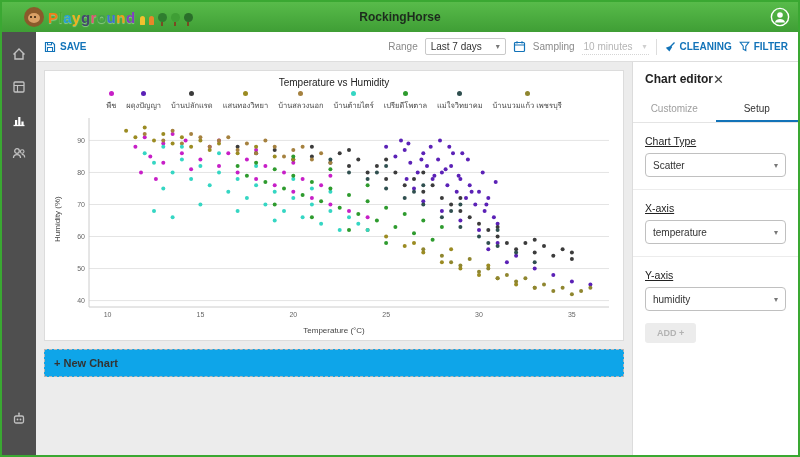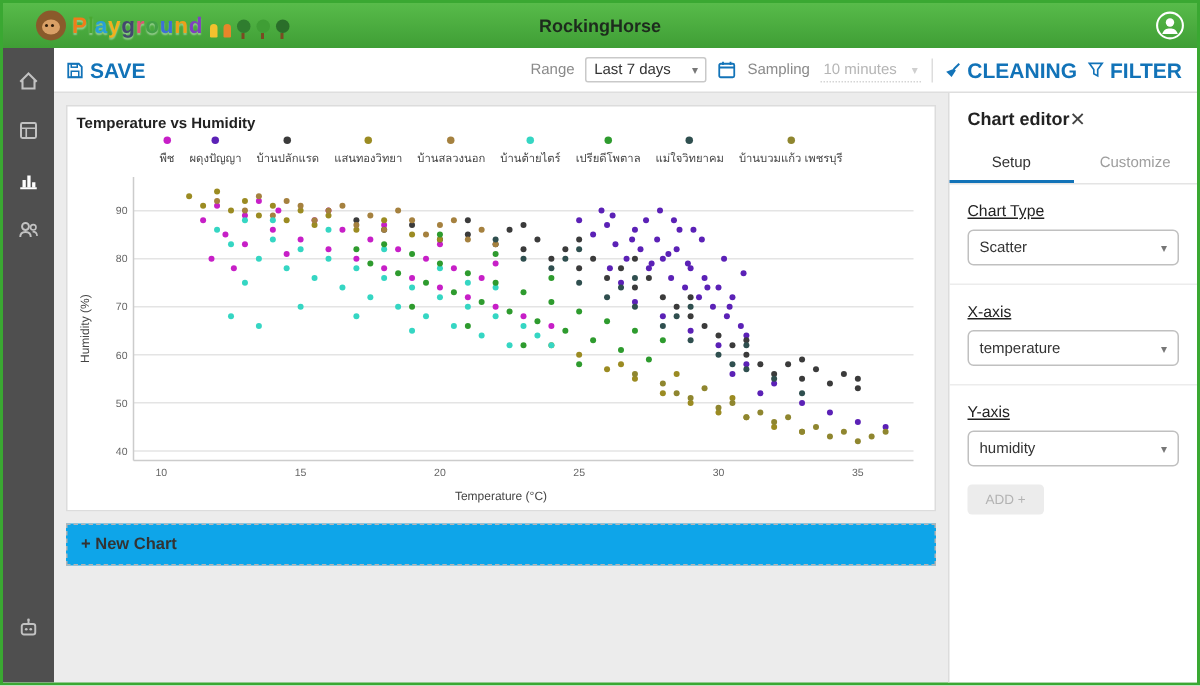--- a/index.html
+++ b/index.html
@@ -24,35 +24,35 @@
   .body-row { flex:1; display:flex; min-height:0; }
   .sidebar { width:34px; background:#4f4f4f; display:flex; flex-direction:column; align-items:center; padding-top:14px; gap:17px; flex:0 0 34px; }
   .side-icon { color:#c2c2c2; cursor:pointer; display:flex; }
   .side-icon.active { color:#ffffff; }
   .side-icon.bottom { margin-top:auto; margin-bottom:28px; }
 
   .content { flex:1; display:flex; flex-direction:column; min-width:0; }
 
   
   .toolbar { height:30px; flex:0 0 30px; background:#fff; border-bottom:1px solid #dedede; display:flex; align-items:center; padding:0 10px 0 8px; gap:7px; font-size:10px; }
-  .tool-btn { display:flex; align-items:center; gap:4px; color:#1273b8; font-weight:bold; font-size:14px; cursor:pointer; }
+  .tool-btn { display:flex; align-items:center; gap:4px; color:#1273b8; font-weight:bold; font-size:10px; cursor:pointer; }
   .tb-spacer { flex:1; }
   .tb-label { color:#8a8a8a; font-size:10px; }
   .range-select { display:flex; align-items:center; gap:14px; border:1px solid #c9c9c9; border-radius:2px; padding:2px 5px; font-size:10px; color:#333; cursor:pointer; }
   .range-select::after { content:"▾"; color:#777; font-size:8px; }
   .sampling-select { display:flex; align-items:center; gap:10px; font-size:10px; color:#b5b5b5; border-bottom:1px dotted #d5d5d5; padding:2px 2px; cursor:default; }
   .sampling-select::after { content:"▾"; color:#cfcfcf; font-size:8px; }
   .vdivider { width:1px; height:16px; background:#ddd; }
   .icon-btn { display:flex; color:#1273b8; cursor:pointer; }
 
   
   .main { flex:1; display:flex; min-height:0; }
   .workspace { flex:1; padding:8px; min-width:0; }
   .chart-card { background:#fff; border:1px solid #dcdcdc; padding:6px 6px 2px; }
-  .chart-title { font-size:10px; font-weight:bold; color:#222; }
+  .chart-title { text-align:center; font-size:10px; font-weight:normal; color:#222; }
   .legend { display:flex; flex-wrap:wrap; justify-content:center; gap:3px 10px; margin:3px 0 2px; font-size:7.5px; color:#444; }
   .legend-item { display:flex; align-items:center; gap:3px; cursor:pointer;flex-direction:column; }
   .legend-dot { width:5px; height:5px; border-radius:50%; display:inline-block; }
   .chart-body { display:flex; align-items:stretch; }
   .ylabel { writing-mode:vertical-rl; transform:rotate(180deg); font-size:8px; color:#444; display:flex; align-items:center; justify-content:center; width:12px; }
   .xlabel { text-align:center; font-size:8px; color:#444; margin:1px 0 3px; }
   svg.plot { font-family:"Liberation Sans", sans-serif; }
   .new-chart { margin-top:8px; border:1px dashed #b5b5b5; background:#0ea5e9; padding:7px 9px; font-size:11px; font-weight:bold; color:#333; cursor:pointer; }
 
   
@@ -61,21 +61,21 @@
   .panel-title { font-size:12px; font-weight:bold; color:#222; }
   .panel-close { font-size:13px; color:#444; cursor:pointer; line-height:1; }
   .tabs { display:flex; margin:10px -12px 0; border-bottom:1px solid #e4e4e4; }
   .tab { flex:1; text-align:center; padding:7px 0 6px; font-size:10px; cursor:pointer; color:#9e9e9e; }
   .tab.active { color:#333; border-bottom:2px solid #1273b8; }
   .field { padding-top:12px; }
   .field-label { color:#222; font-size:10.5px; margin-bottom:6px;text-decoration:underline; }
   .select { border:1px solid #c0c0c0; border-radius:4px; height:24px; display:flex; align-items:center; justify-content:space-between; padding:0 7px; color:#333; cursor:pointer; background:#fff; }
   .select::after { content:"▾"; color:#777; font-size:8px; }
   .divider { border-top:1px solid #ececec; margin:12px -12px 0; }
-  .add-btn { margin-top:12px; align-self:flex-start; background:#ececec; color:#b3b3b3; font-weight:normal; font-size:9px; padding:5px 12px; border-radius:3px; cursor:default; }
+  .add-btn { margin-top:12px; align-self:flex-start; background:#ececec; color:#b3b3b3; font-weight:bold; font-size:9px; padding:5px 12px; border-radius:3px; cursor:default; }
 </style>
 </head>
 <body>
 
 <div class="app">
 
   <div class="header">
     <div class="logo-area">
       <div class="monkey">
         <div class="face"></div>
@@ -540,22 +540,22 @@
           </div>
           <div class="new-chart">+ New Chart</div>
         </div>
 
         <div class="panel">
           <div class="panel-header">
             <span class="panel-title">Chart editor</span>
             <span class="panel-close">✕</span>
           </div>
           <div class="tabs">
+            <span class="tab">Customize</span>
             <span class="tab active">Setup</span>
-            <span class="tab">Customize</span>
           </div>
           <div class="field">
             <div class="field-label">Chart Type</div>
             <div class="select">
               <span>Scatter</span>
             </div>
           </div>
           <div class="divider"></div>
           <div class="field">
             <div class="field-label">X-axis</div>

